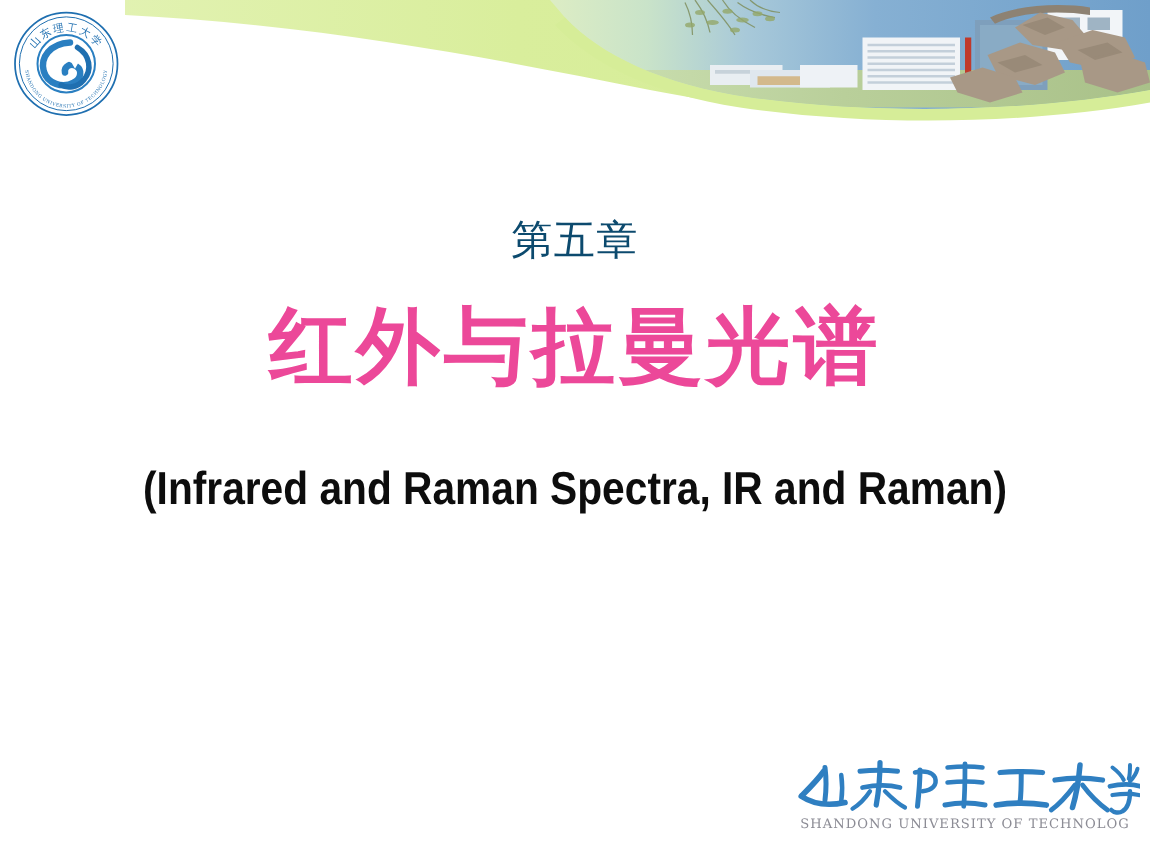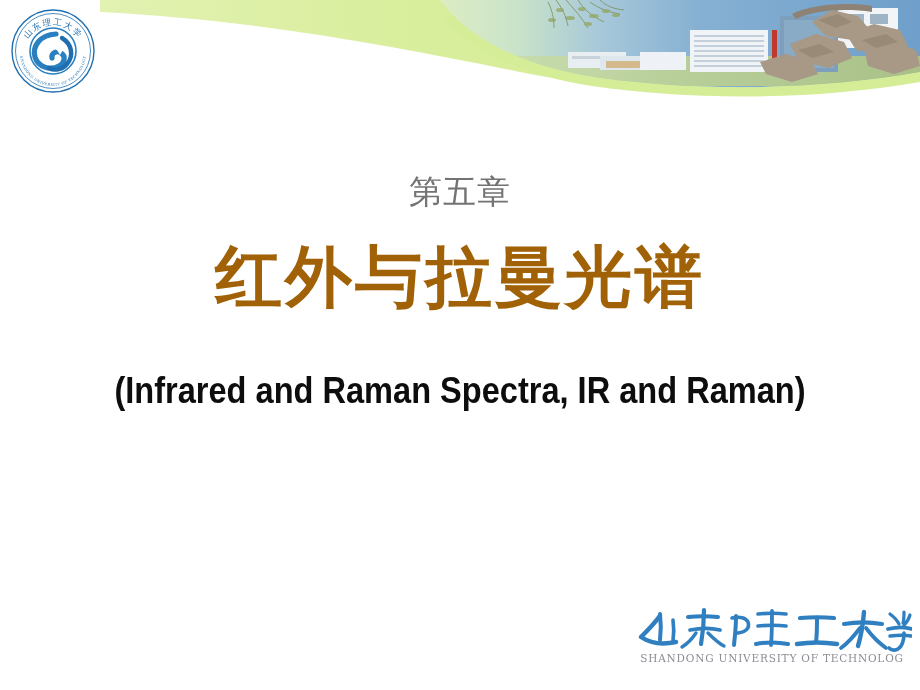--- a/index.html
+++ b/index.html
@@ -60,35 +60,35 @@
 
   .chapter-label {
     position: absolute;
     left: 0;
     top: 172px;
     width: 920px;
     text-align: center;
     font-family: "DejaVu Serif", "Liberation Serif", serif;
     font-size: 33px;
     line-height: 40px;
-    color: #737373;
+    color: #0c4a6e;
     letter-spacing: 1px;
   }
 
   .main-title {
     position: absolute;
     left: 0;
     top: 237px;
     width: 920px;
     text-align: center;
     font-family: "DejaVu Sans", "Liberation Sans", sans-serif;
     font-size: 67px;
     line-height: 80px;
     font-weight: 700;
-    color: #a16207;
+    color: #ec4899;
     letter-spacing: 3px;
   }
 
   .sub-title {
     position: absolute;
     left: 0;
     top: 367px;
     width: 920px;
     text-align: center;
     font-family: "Liberation Sans", sans-serif;

